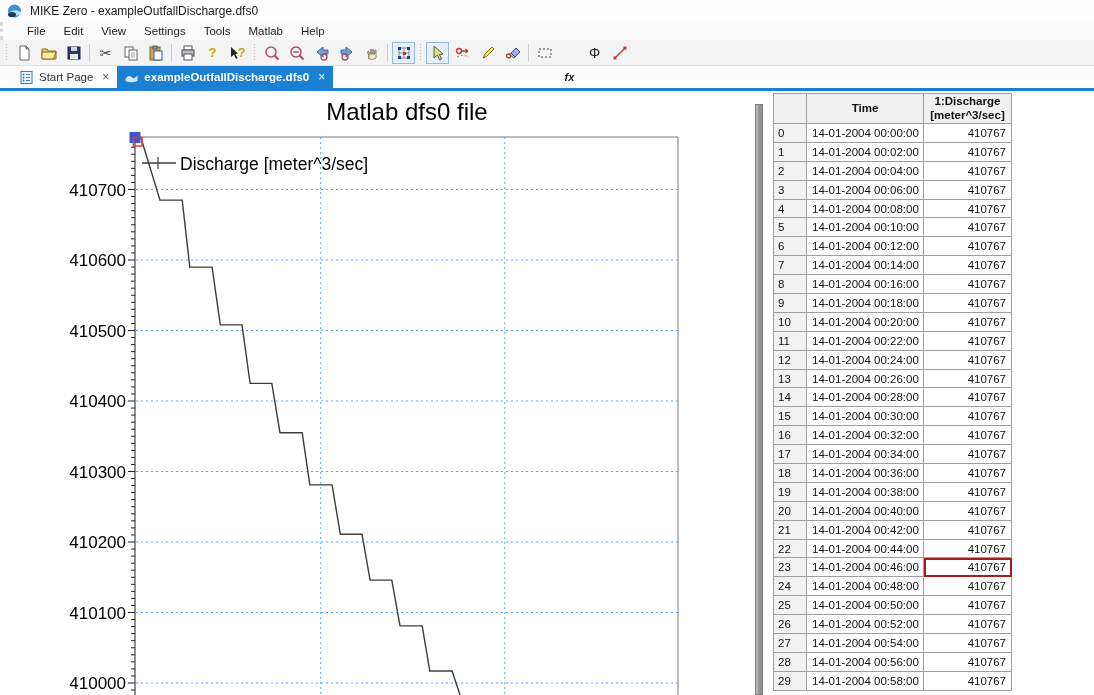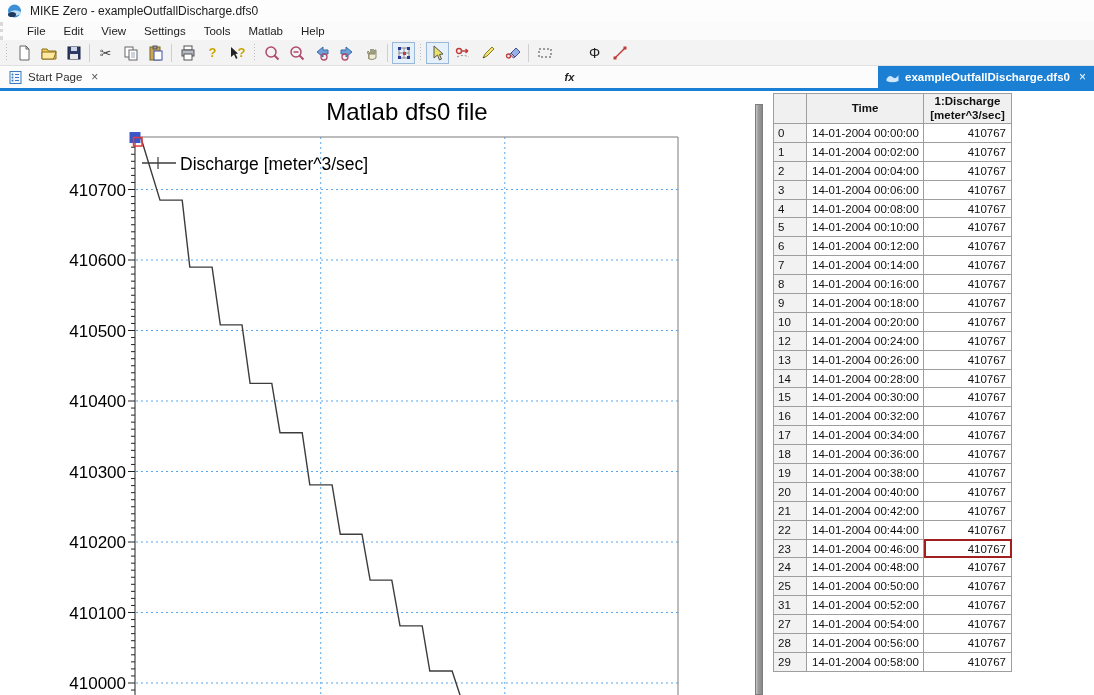--- a/index.html
+++ b/index.html
@@ -27,21 +27,21 @@
   .tb-sep { width:1px; height:18px; background:#cfcfcf; margin:0 3px; }
   .tb-grip { width:5px; height:18px; margin:0 2px;
     background-image:repeating-linear-gradient(to bottom,#bdbdbd 0 1px,transparent 1px 3px);
     background-size:1px 100%; background-repeat:no-repeat; background-position:2px 0; }
   .glyph-q { font-weight:bold; color:#c9a400; font-size:13px; }
   .glyph-fx { font-style:italic; font-weight:bold; font-size:11px; color:#222;margin-top:48px; }
   .glyph-phi { font-size:14px; color:#222; }
   .glyph-cut { font-size:14px; color:#444; }
 
   
-  .tabstrip { height:22px; display:flex; align-items:flex-end; background:#fcfcfc; padding-left:1px;justify-content:space-between; }
+  .tabstrip { height:22px; display:flex; align-items:flex-end; background:#fcfcfc; padding-left:12px; }
   .tab { height:22px; display:flex; align-items:center; padding:0 8px; font-size:11.5px;
     color:#333; cursor:default; }
   .tab .tab-icon { width:13px; height:13px; margin-right:6px; display:inline-block; }
   .tab .tab-close { margin-left:9px; font-size:12px; color:#555; cursor:pointer; }
   .tab.active { background:#1b7fd3; color:#fff; font-weight:bold; }
   .tab.active .tab-close { color:#fff; font-weight:normal; }
   .blue-line { height:3px; background:#1b7fd3; }
 
   
   .content { position:relative; width:1094px; height:604px; background:#fff; }
@@ -478,20 +478,25 @@
               <td class="idx">9</td>
               <td class="time">14-01-2004 00:18:00</td>
               <td class="val">410767</td>
             </tr>
             <tr>
               <td class="idx">10</td>
               <td class="time">14-01-2004 00:20:00</td>
               <td class="val">410767</td>
             </tr>
             <tr>
+              <td class="idx">11</td>
+              <td class="time">14-01-2004 00:22:00</td>
+              <td class="val">410767</td>
+            </tr>
+            <tr>
               <td class="idx">12</td>
               <td class="time">14-01-2004 00:24:00</td>
               <td class="val">410767</td>
             </tr>
             <tr>
               <td class="idx">13</td>
               <td class="time">14-01-2004 00:26:00</td>
               <td class="val">410767</td>
             </tr>
             <tr>
@@ -548,21 +553,21 @@
               <td class="idx">24</td>
               <td class="time">14-01-2004 00:48:00</td>
               <td class="val">410767</td>
             </tr>
             <tr>
               <td class="idx">25</td>
               <td class="time">14-01-2004 00:50:00</td>
               <td class="val">410767</td>
             </tr>
             <tr>
-              <td class="idx">31</td>
+              <td class="idx">26</td>
               <td class="time">14-01-2004 00:52:00</td>
               <td class="val">410767</td>
             </tr>
             <tr>
               <td class="idx">27</td>
               <td class="time">14-01-2004 00:54:00</td>
               <td class="val">410767</td>
             </tr>
             <tr>
               <td class="idx">28</td>

